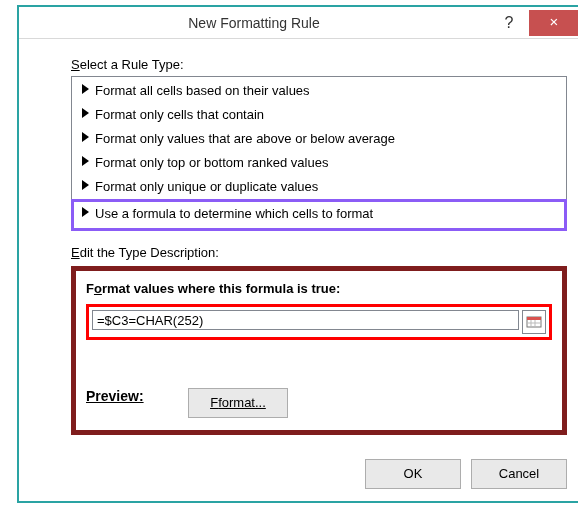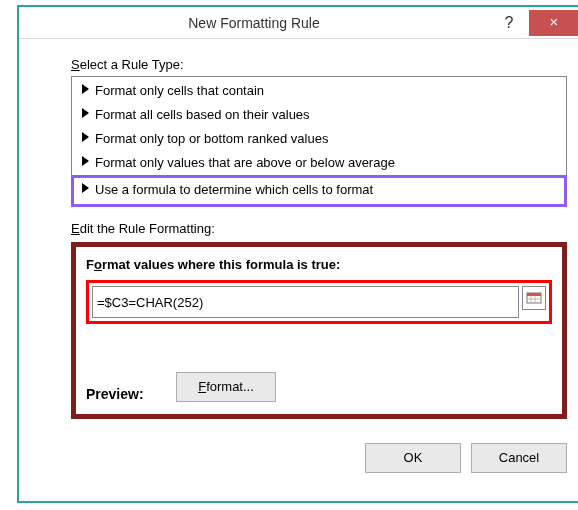--- a/index.html
+++ b/index.html
@@ -108,39 +108,41 @@
     padding: 3px;
     display: flex;
     align-items: stretch;
   }
   .formula-input {
     flex: 1;
     border: 1px solid #828790;
     padding: 2px 4px;
     font-family: "Segoe UI", Tahoma, sans-serif;
     font-size: 13px;
-    height: 32px;
+    height: 20px;
     outline: none;
   }
   .ref-btn {
     width: 24px;
     height: 24px;
     border: 1px solid #828790;
     margin-left: 3px;
     background: #fff;
     display: flex;
     align-items: center;
     justify-content: center;
     cursor: pointer;
   }
   .ref-btn svg { display: block; }
   .preview-row {
     display: flex;
-    align-items: flex-end;
+    align-items: flex-start;
     margin-top: 48px;
+    gap: 12px;
+    text-decoration: underline;
   }
   .preview-label {
     font-weight: 700;
     width: 90px;
     font-size: 14px;
   }
   .preview-box {
     flex: 1;
     border: 1px solid #828790;
     height: 36px;
@@ -183,29 +185,30 @@
     <div class="titlebar-close">×</div>
   </div>
 
   <div class="content">
 
     <div class="section-label">
       <span class="ul">S</span><span>elect a Rule Type:</span>
     </div>
 
     <div class="rule-list">
+      <div class="rule-item"><span class="arrow"></span><span>Format all cells based on their values</span></div>
       <div class="rule-item"><span class="arrow"></span><span>Format only cells that contain</span></div>
-      <div class="rule-item"><span class="arrow"></span><span>Format all cells based on their values</span></div>
+      <div class="rule-item"><span class="arrow"></span><span>Format only values that are above or below average</span></div>
       <div class="rule-item"><span class="arrow"></span><span>Format only top or bottom ranked values</span></div>
-      <div class="rule-item"><span class="arrow"></span><span>Format only values that are above or below average</span></div>
+      <div class="rule-item"><span class="arrow"></span><span>Format only unique or duplicate values</span></div>
       <div class="rule-item selected-wrap"><span class="arrow"></span><span>Use a formula to determine which cells to format</span></div>
     </div>
 
     <div class="section-label" style="margin-top:14px;">
-      <span class="ul">E</span><span>dit the Rule Formatting:</span>
+      <span class="ul">E</span><span>dit the Type Description:</span>
     </div>
 
     <div class="desc-box">
       <div class="desc-header">
         <span>F</span><span class="ul">o</span><span>rmat values where this formula is true:</span>
       </div>
 
       <div class="formula-row-wrap">
         <input class="formula-input" type="text" value="=$C3=CHAR(252)" style="">
         <div class="ref-btn">

